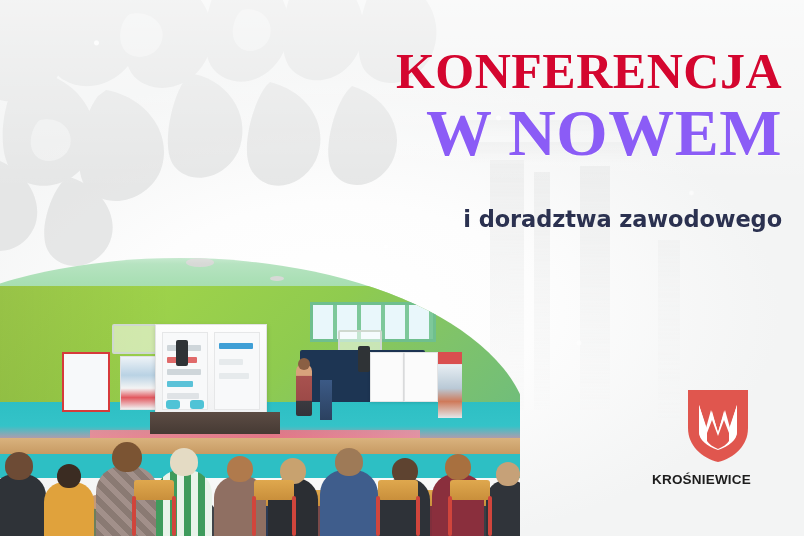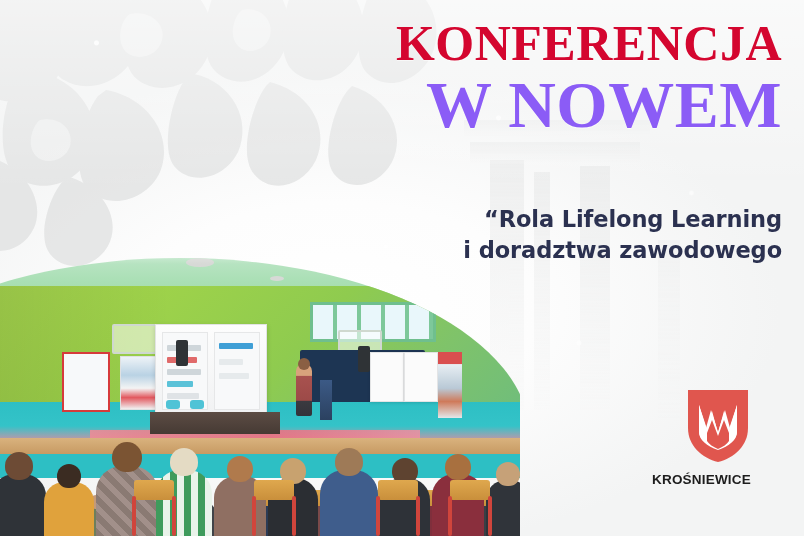--- a/index.html
+++ b/index.html
@@ -80,20 +80,21 @@
     line-height: 1.02;
     font-family: "Liberation Serif", "DejaVu Serif", serif;
     font-weight: bold;
     letter-spacing: .5px;
   }
   .headline .line1 {
     display: block;
     font-size: 50px;
     color: #D4062F;
     text-shadow: 0 1px 0 rgba(255,255,255,.55);
+    margin-top: 28px;
   }
   .headline .line2 {
     display: block;
     font-size: 66px;
     color: #8b5cf6;
     margin-top: 2px;
     text-shadow: 0 1px 0 rgba(255,255,255,.55);
   }
 
   
@@ -570,21 +571,20 @@
       </div>
     </div>
   </div>
 
   <div class="headline">
     <span class="line1">KONFERENCJA</span>
     <span class="line2">W NOWEM</span>
   </div>
 
   <div class="quote">
-    <span class="ql">“Rola Lifelong Learning</span>
     <span class="ql">i doradztwa zawodowego</span>
   </div>
 
   <div class="logo-block">
     <div class="shield-wrap">
       <svg viewBox="0 0 64 76" aria-hidden="true">
         <path d="M2,2 H62 V40 C62,58 48,70 32,74 C16,70 2,58 2,40 Z" fill="#E0564E"></path>
         <path d="M13,17 L20,40 L25,22 L32,44 L39,22 L44,40 L51,17
                  L51,44 C51,52 43,58 32,62 C21,58 13,52 13,44 Z
                  M32,50 L26,33 L21,48 L21,44 L26,27 L32,44 L38,27 L43,44 L43,48 L38,33 Z" fill="#FFFFFF"></path>

